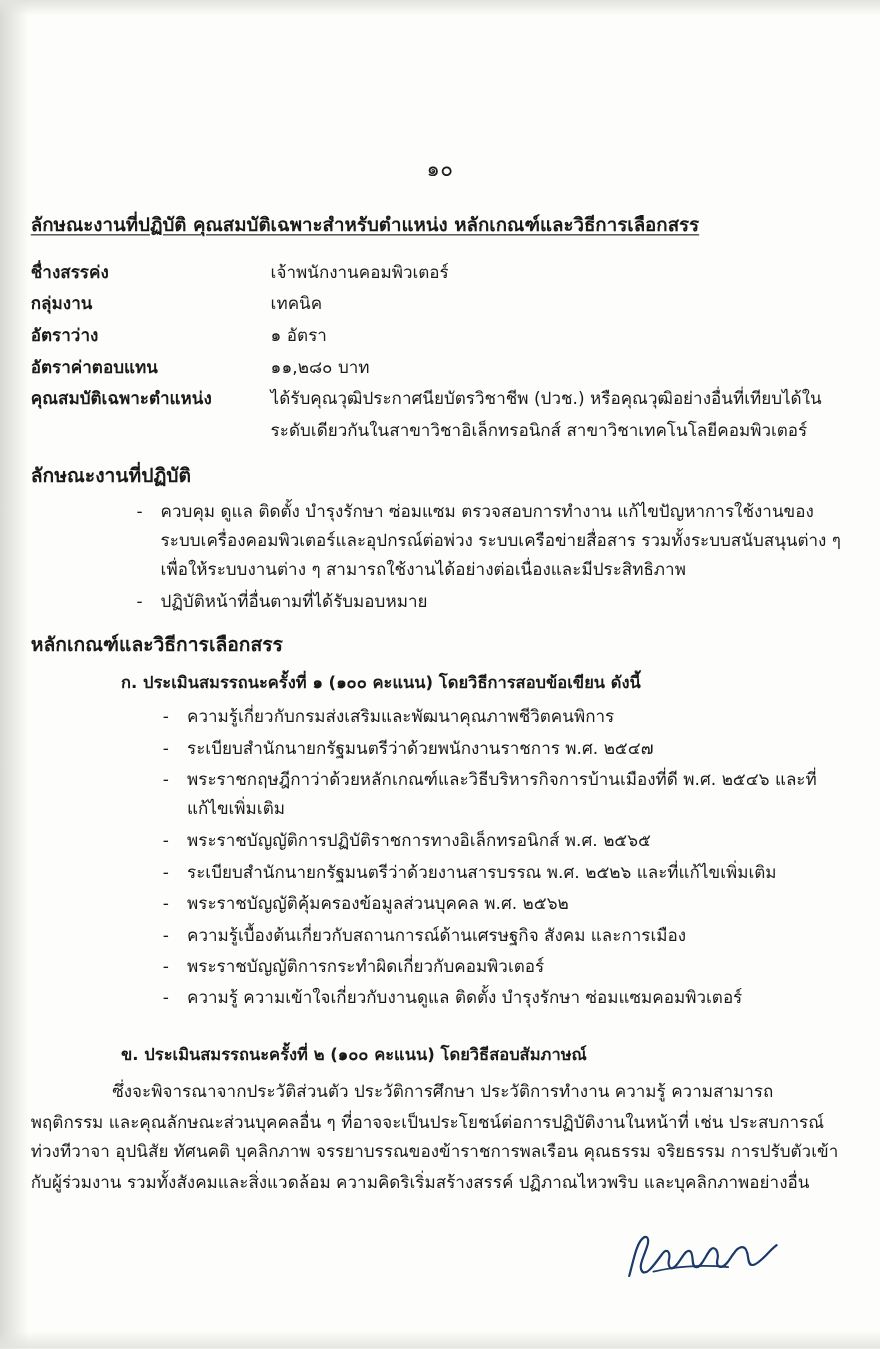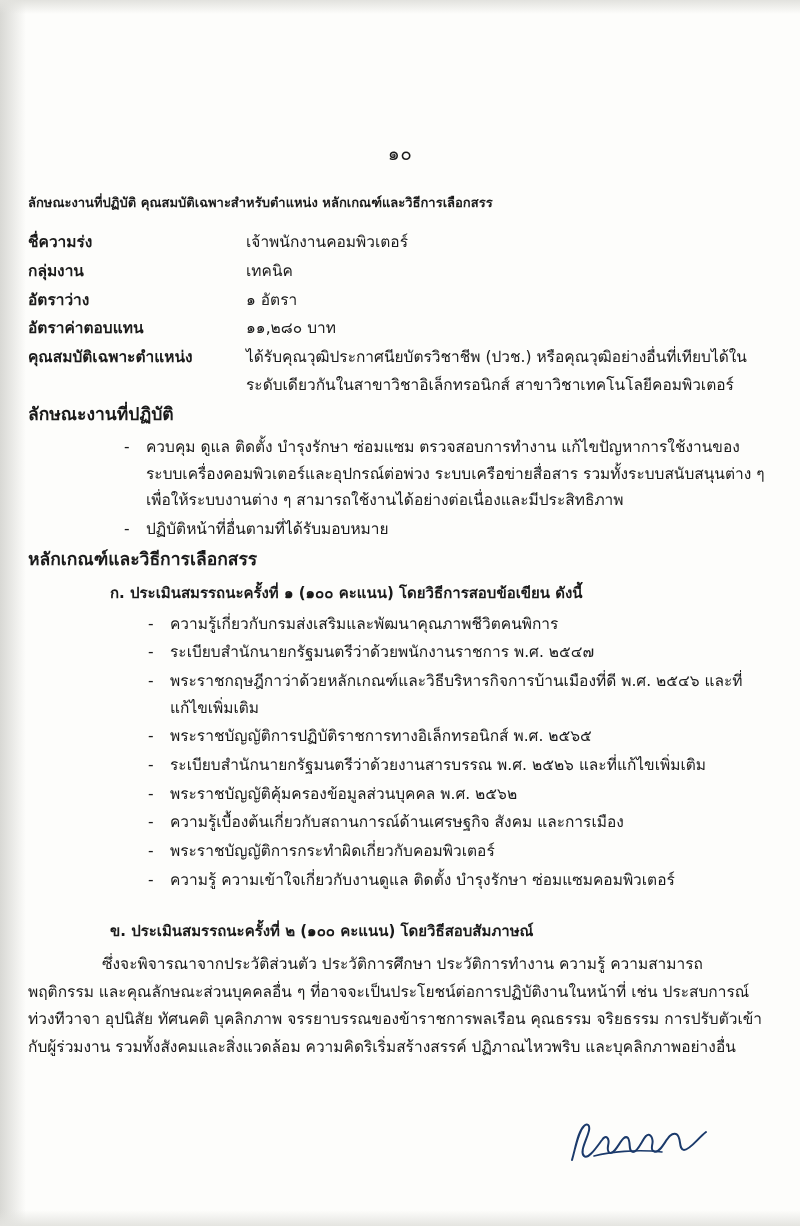--- a/index.html
+++ b/index.html
@@ -52,22 +52,23 @@
 
   .page-number {
     text-align: center;
     font-size: 19px;
     margin-top: 138px;
     letter-spacing: 0.5px;
   }
 
   .doc-heading {
     margin-top: 26px;
-    font-size: 13px;
-    font-weight: bold;
+    font-size: 17px;
+    font-weight: bold;
+    text-decoration: underline;
     text-underline-offset: 3px;
     line-height: 1.4;
   }
 
   .field-table {
     margin-top: 16px;
     width: 100%;
     border-collapse: collapse;
   }
   .field-table td {
@@ -87,21 +88,21 @@
     line-height: 1.72;
   }
 
   .section-title {
     font-size: 16.5px;
     font-weight: bold;
     margin-top: 12px;
   }
   .section-title.big {
     font-size: 17.5px;
-    margin-top: 0;
+    margin-top: 12px;
   }
 
   ul.dash-list {
     list-style: none;
     margin: 6px 0 0 0;
     padding: 0 0 0 96px;
   }
   ul.dash-list.indent-b {
     padding-left: 120px;
   }
@@ -160,21 +161,21 @@
 
   <div class="content">
 
     <div class="page-number">๑๐</div>
 
     <div class="doc-heading">ลักษณะงานที่ปฏิบัติ คุณสมบัติเฉพาะสำหรับตำแหน่ง หลักเกณฑ์และวิธีการเลือกสรร</div>
 
     <table class="field-table">
       <tbody>
         <tr>
-          <td class="field-label">ชื่ความร่ง</td>
+          <td class="field-label">ชื่างสรรค่ง</td>
           <td class="field-value">เจ้าพนักงานคอมพิวเตอร์</td>
         </tr>
         <tr>
           <td class="field-label">กลุ่มงาน</td>
           <td class="field-value">เทคนิค</td>
         </tr>
         <tr>
           <td class="field-label">อัตราว่าง</td>
           <td class="field-value">๑  อัตรา</td>
         </tr>

